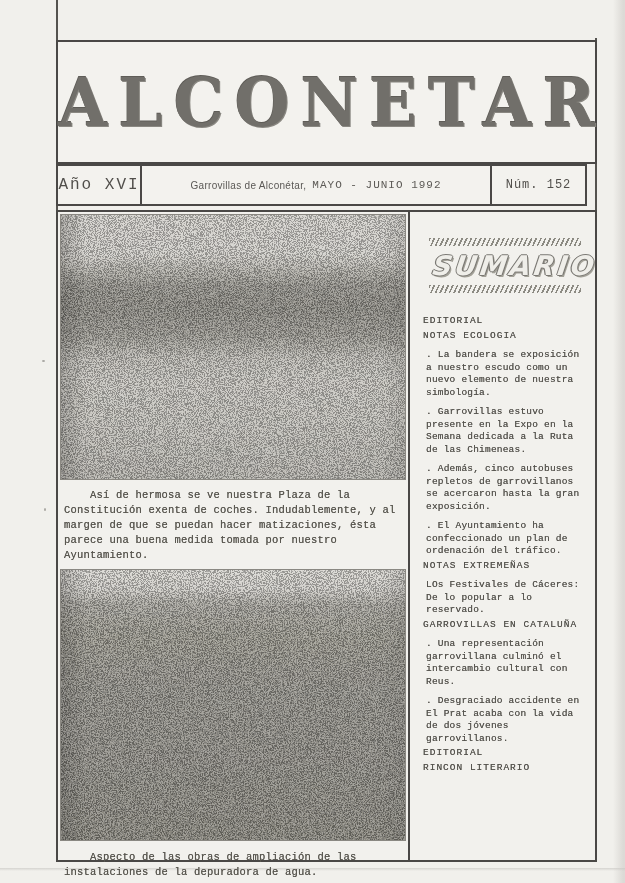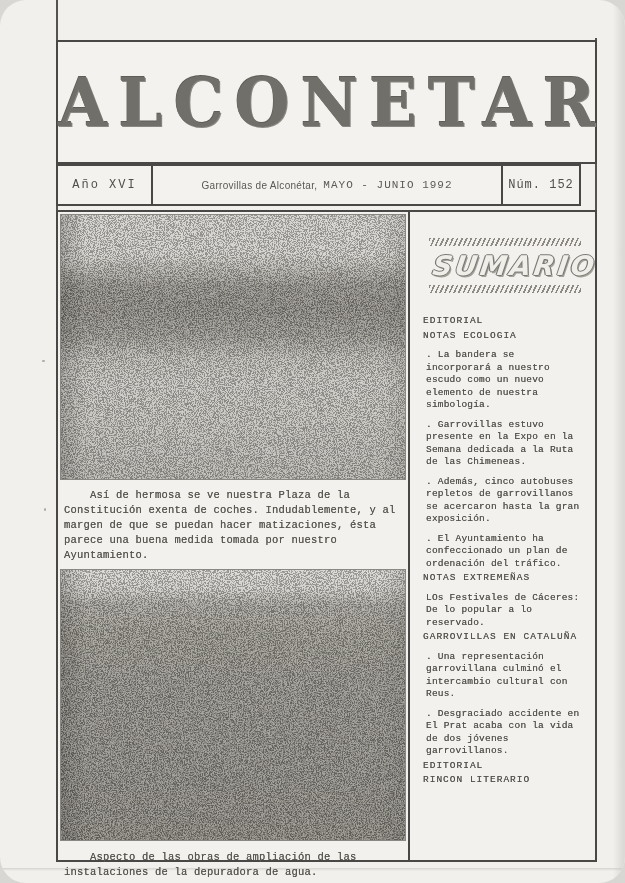--- a/index.html
+++ b/index.html
@@ -1,21 +1,20 @@
 <!DOCTYPE html>
 <html><head>
 <meta charset="utf-8">
 <style>
   html,body{margin:0;padding:0;background:#d9d7d3;}
   .page{
     position:relative; width:625px; height:883px; overflow:hidden;
     background:#f1f0ec;
     font-family:"Liberation Mono","DejaVu Sans Mono",monospace;
     color:#514f4b;
-    border-radius:26px;
   }
   
   .scan-edge-right{position:absolute; top:0; right:0; width:12px; height:100%;
     background:linear-gradient(90deg, rgba(0,0,0,0) 0%, #dcdad6 85%); }
   .scan-edge-bottom{position:absolute; left:0; top:868px; width:100%; height:3px;
     background:linear-gradient(180deg,#c9c7c3,rgba(0,0,0,0)); opacity:.7;}
   .rule-left{position:absolute; left:56px; top:0; width:2px; height:862px; background:#55534f;}
   .rule-right{position:absolute; left:595px; top:38px; width:2px; height:824px; background:#55534f;}
   .speck{position:absolute; background:#a8a6a2; border-radius:50%;}
 
@@ -31,23 +30,23 @@
     color:#716f6a; text-shadow:1px 1px 0 #8a8882, -0.5px -0.5px 0 #5f5d58;
     transform:scaleY(1.08); padding-left:11px;
   }
 
   
   .issue-bar{position:absolute; left:56px; top:164px; width:541px; height:42px; display:flex;}
   .issue-cell{
     border:2px solid #4a4846; box-sizing:border-box; background:#f3f2ee;
     display:flex; align-items:center; justify-content:center; height:42px;
   }
-  .issue-cell.year{width:97px; font-size:12px; letter-spacing:2px;}
+  .issue-cell.year{width:86px; font-size:16px; letter-spacing:2px;}
   .issue-cell.mid{width:352px; margin-left:-2px; justify-content:center; gap:6px; white-space:nowrap;}
-  .issue-cell.num{width:80px; margin-left:-2px; font-size:12px; letter-spacing:1px;}
+  .issue-cell.num{width:97px; margin-left:-2px; font-size:12px; letter-spacing:1px;}
   .place{font-family:"Liberation Sans","DejaVu Sans",sans-serif; font-weight:normal;
     font-size:10px; color:#5a5855; letter-spacing:.3px;}
   .date{font-size:11px; letter-spacing:1px; color:#5c5a56;}
 
   
   .content{
     position:absolute; left:56px; top:210px; width:541px; height:652px;
     border:2px solid #4a4846; box-sizing:border-box; background:#f2f1ed;
     display:flex;
   }
@@ -185,21 +184,21 @@
     </div>
 
     <div class="sidebar">
       <div class="hatch"></div>
       <div class="sumario-title">SUMARIO</div>
       <div class="hatch"></div>
 
       <div class="entries">
         <div class="entry section">EDITORIAL</div>
         <div class="entry section">NOTAS ECOLOGIA</div>
-        <div class="entry item">. La bandera se incorporará a nuestro escudo como un nuevo elemento de nuestra simbología.</div>
+        <div class="entry item">. La bandera se exposición a nuestro escudo como un nuevo elemento de nuestra simbología.</div>
         <div class="entry item">. Garrovillas estuvo presente en la Expo en la Semana dedicada a la Ruta de las Chimeneas.</div>
         <div class="entry item">. Además, cinco autobuses repletos de garrovillanos se acercaron hasta la gran exposición.</div>
         <div class="entry item">. El Ayuntamiento ha confeccionado un plan de ordenación del tráfico.</div>
         <div class="entry section">NOTAS EXTREMEÑAS</div>
         <div class="entry item">LOs Festivales de Cáceres: De lo popular a lo reservado.</div>
         <div class="entry section">GARROVILLAS EN CATALUÑA</div>
         <div class="entry item">. Una representación garrovillana culminó el intercambio cultural con Reus.</div>
         <div class="entry item">. Desgraciado accidente en El Prat acaba con la vida de dos jóvenes garrovillanos.</div>
         <div class="entry section">EDITORIAL</div>
         <div class="entry section">RINCON LITERARIO</div>

